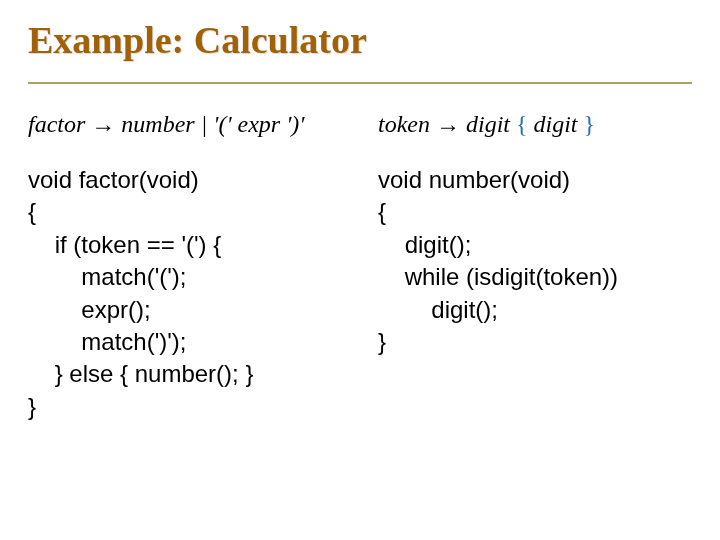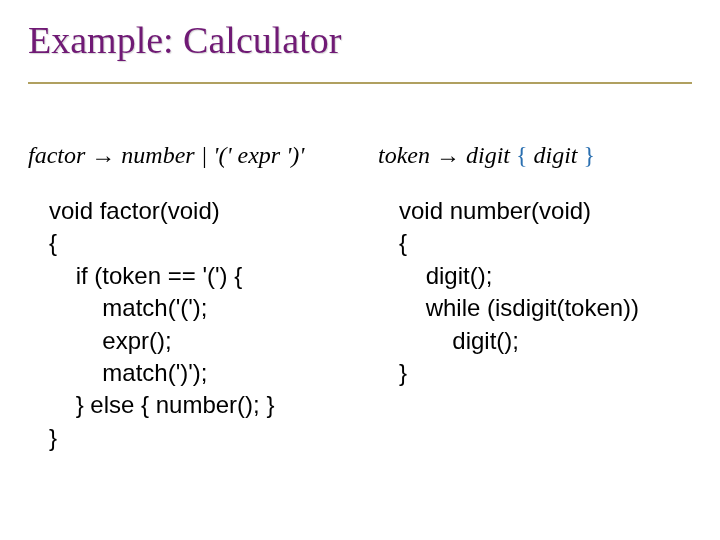--- a/index.html
+++ b/index.html
@@ -6,22 +6,22 @@
   body {
     width: 720px;
     height: 540px;
     background: #ffffff;
     font-family: "Times New Roman", Times, serif;
     padding: 18px 28px;
     position: relative;
   }
   .title {
     font-size: 38px;
-    font-weight: normal;
-    color: #701a75;
+    font-weight: bold;
+    color: #a16207;
     text-shadow: 1px 1px 1px rgba(120,120,120,0.3);
     padding-bottom: 10px;
     margin-bottom: 28px;
   }
   .title-rule {
     border: none;
     border-top: 2px solid #b0a060;
     margin-top: -18px;
     margin-bottom: 26px;
   }
@@ -29,32 +29,30 @@
     display: flex;
     gap: 36px;
   }
   .col {
     flex: 1;
   }
   .grammar {
     font-size: 24px;
     color: #000;
     margin-bottom: 26px;
-    margin-top: 31px;
   }
   .grammar .nt { font-style: italic; }
   .grammar .arrow { font-family: Arial, sans-serif; }
   .grammar .term-brace { color: #2a6fb0; }
   .code {
     font-family: Arial, Helvetica, sans-serif;
     font-size: 24px;
     color: #000;
     line-height: 1.35;
     white-space: pre;
-    margin-left: 21px;
   }
 </style>
 </head>
 <body>
 
 <div class="title">Example: Calculator</div>
 <hr class="title-rule">
 
 <div class="columns">
 

